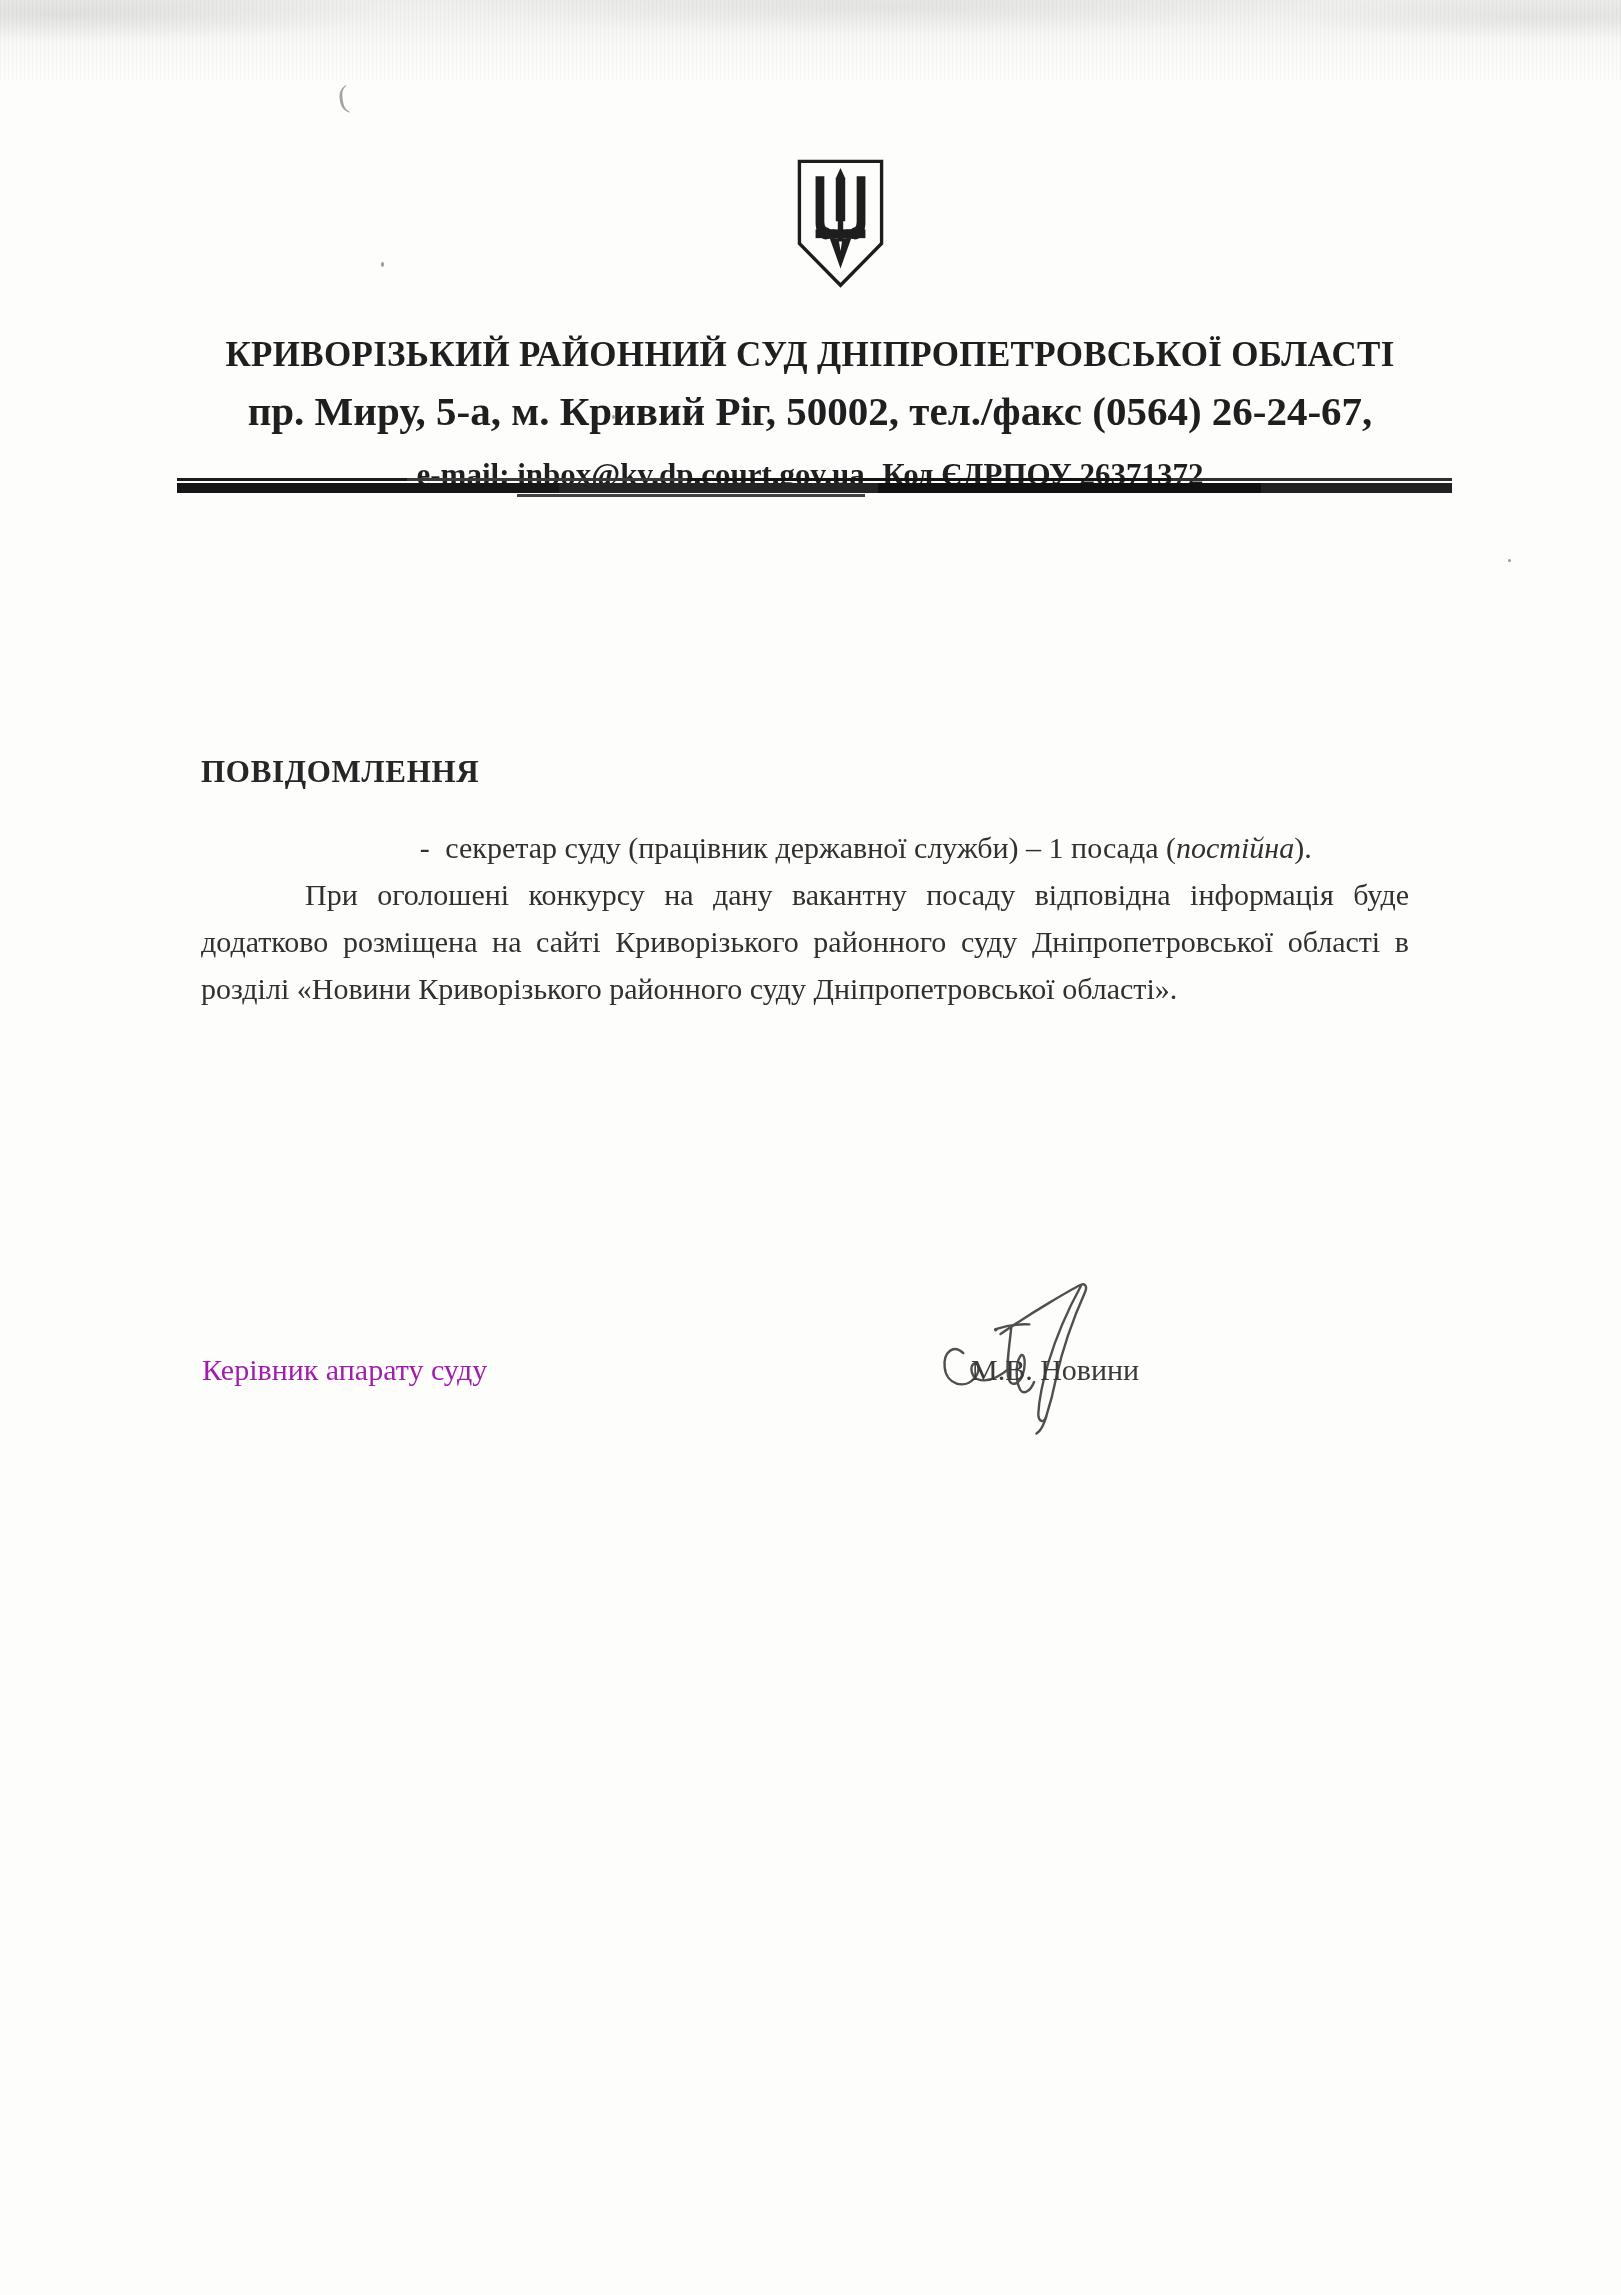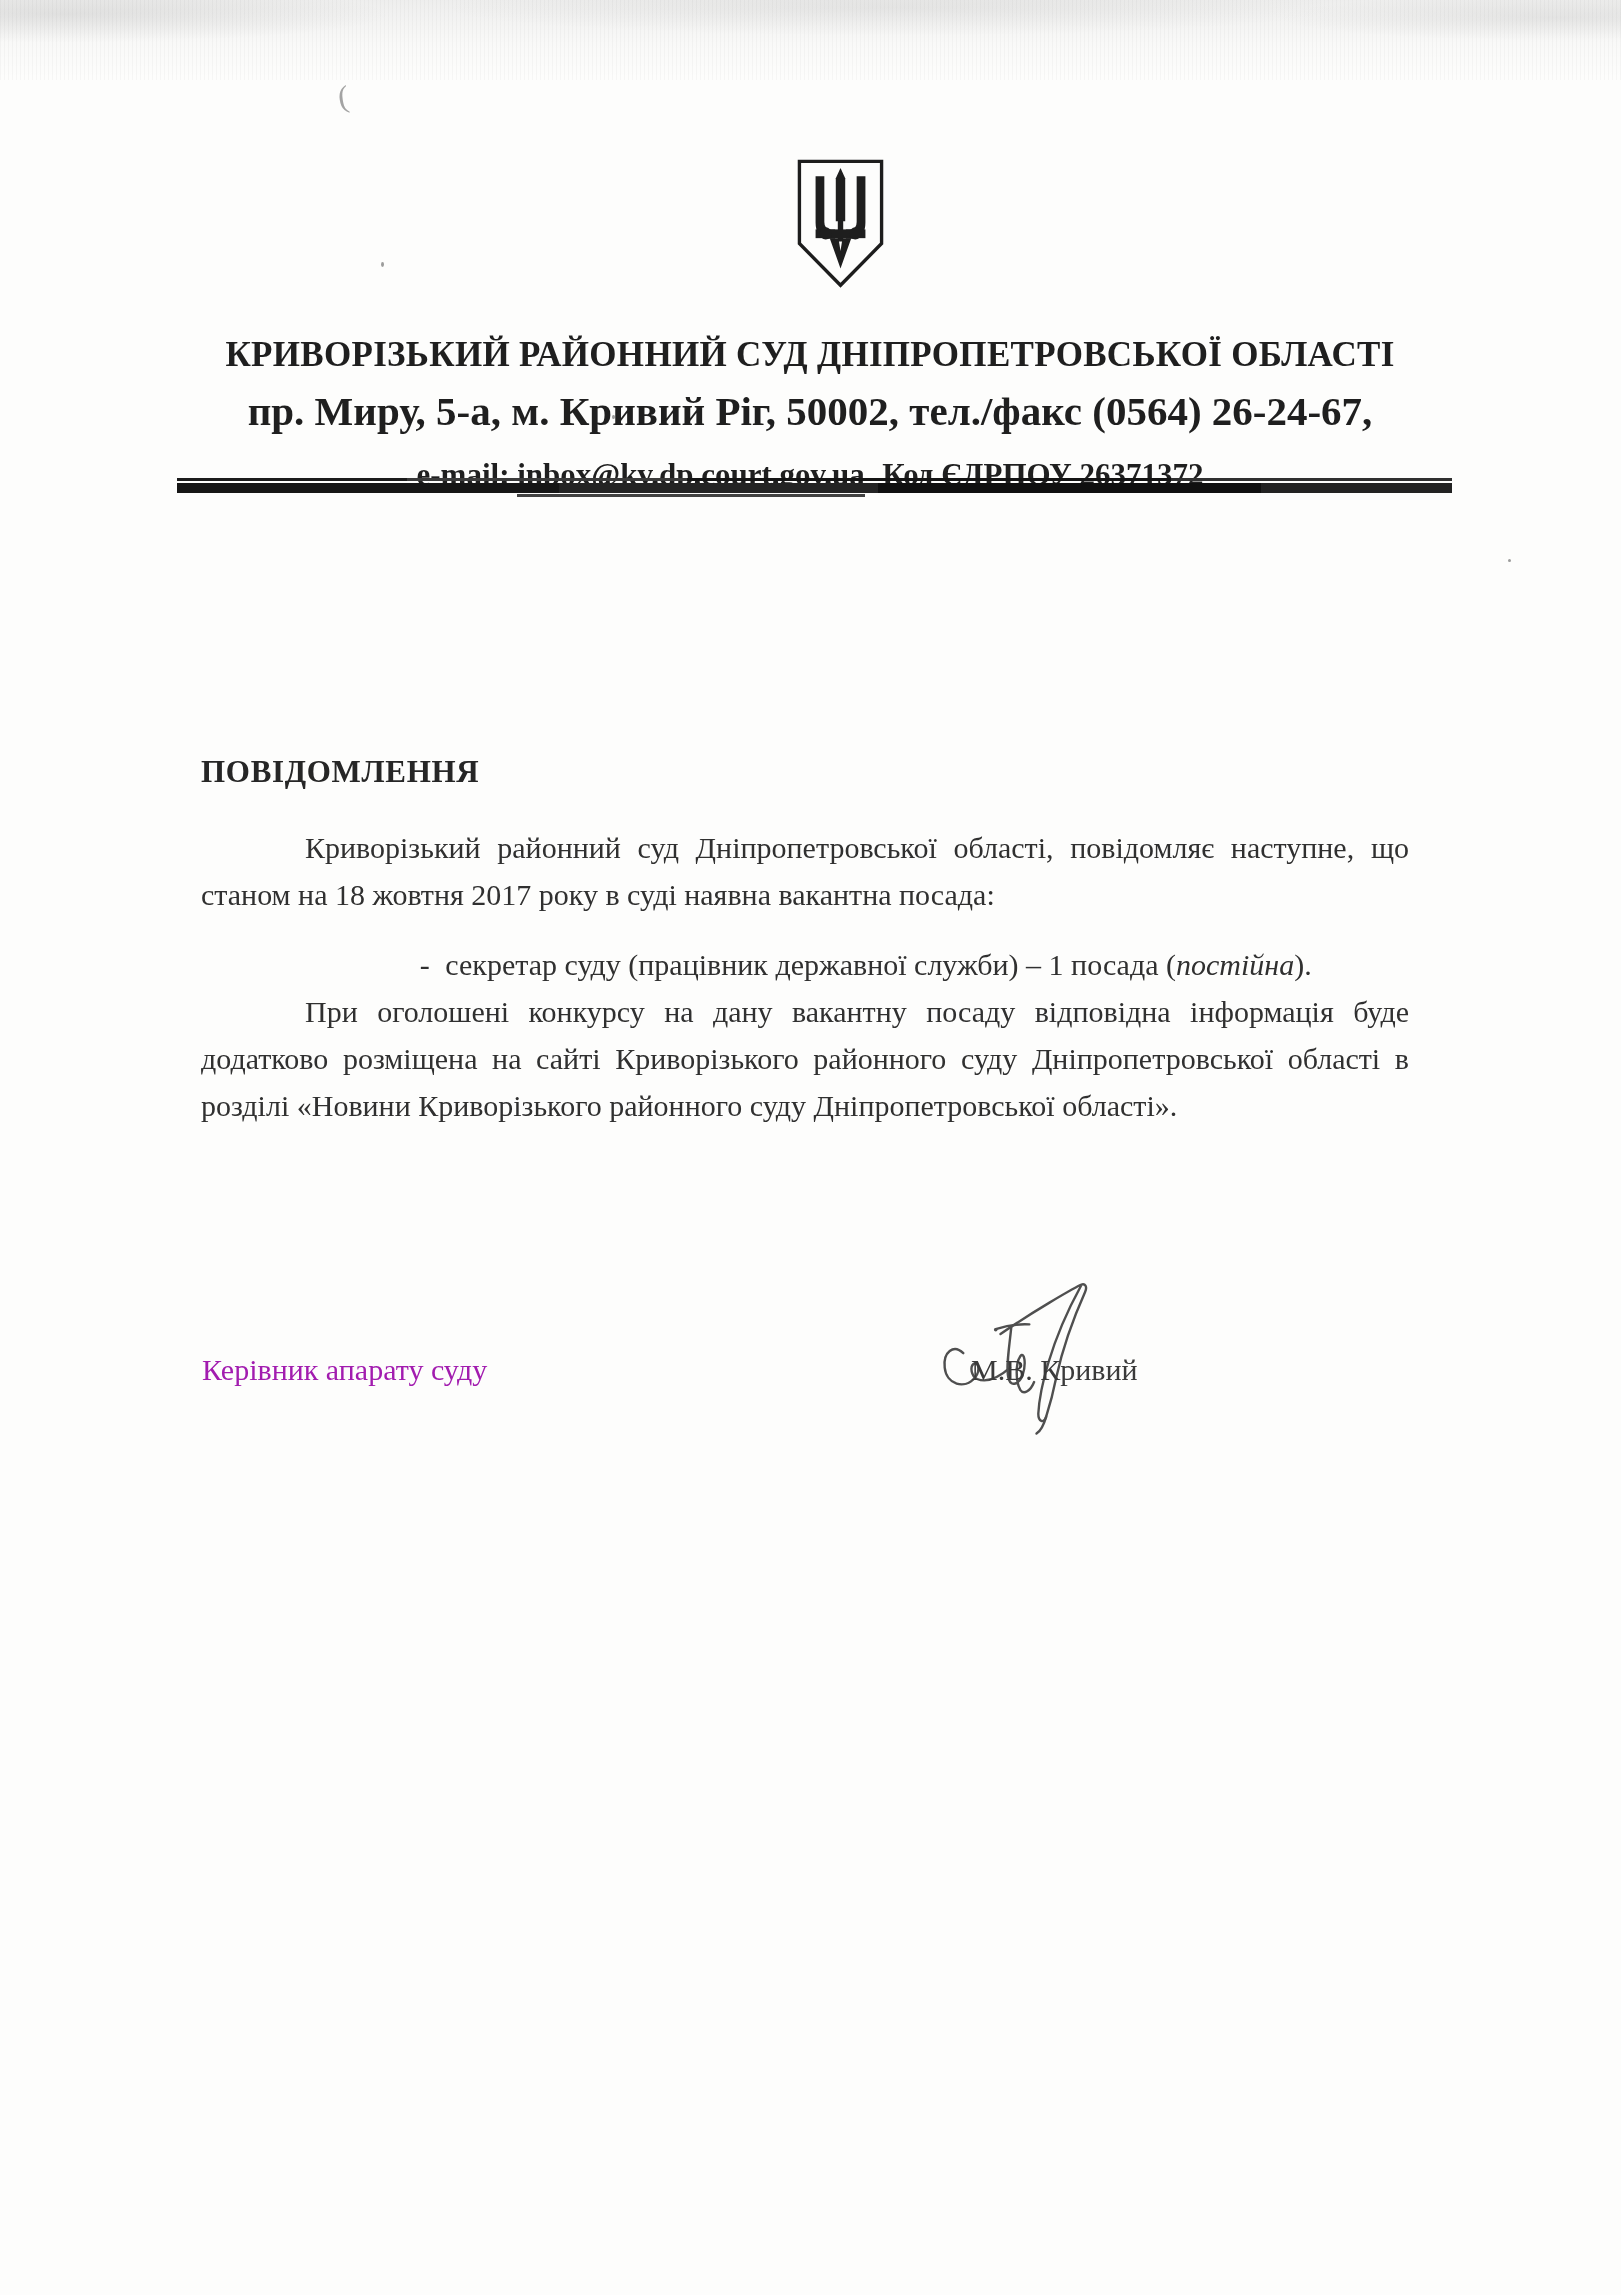--- a/index.html
+++ b/index.html
@@ -97,34 +97,33 @@
     <div class="mail-line"><span>e-mail: </span><span class="email">inbox@kv.dp.court.gov.ua</span><span class="edrpou">Код ЄДРПОУ 26371372</span></div>
   </div>
 
   <div class="rule">
     <div class="thin"></div>
     <div class="thick"></div>
   </div>
 
   <div class="doc-body">
     <h1 class="doc-title">ПОВІДОМЛЕННЯ</h1>
-    <p class="para-indent">Криворізький районний суд Дніпропетровської області, повідомляє наступне, що станом на 18 жовтня 2017 року в суді наявна вакантна посада:</p>
     <p class="vacancy-line"><span class="dash">-</span><span>секретар суду (працівник державної служби) – 1 посада (</span><span class="em">постійна</span><span>).</span></p>
     <p class="para-indent">При оголошені конкурсу на дану вакантну посаду відповідна інформація буде додатково розміщена на сайті Криворізького районного суду Дніпропетровської області в розділі «Новини Криворізького районного суду Дніпропетровської області».</p>
   </div>
 
   <div class="sig-role">Керівник апарату суду</div>
 
   <svg class="sig-scrawl" viewBox="0 0 260 290">
     <g fill="none" stroke="#4f4f4f" stroke-width="4" stroke-linecap="round">
       <path d="M38,152 C22,136 4,150 7,176 C10,204 40,214 58,192 C67,181 63,164 55,170 C49,175 51,190 61,195 C80,203 100,190 116,176"></path>
       <path d="M92,112 C110,106 130,103 148,104"></path>
       <path d="M118,108 C115,140 108,178 114,196 C118,208 131,204 137,188 C143,170 140,148 133,157 C125,168 125,200 133,213 C139,222 150,215 156,200"></path>
       <path d="M100,120 C155,82 218,46 234,38 C241,35 245,41 241,50 C224,88 204,142 193,192 C189,212 183,236 176,258 C172,270 163,266 163,253 C165,215 182,135 234,40"></path>
       <path d="M176,258 C172,272 166,282 160,286"></path>
       <circle cx="92" cy="113" r="3" fill="#4f4f4f" stroke="none"></circle>
     </g>
   </svg>
 
-  <div class="sig-name">М.В. Кривий</div>
+  <div class="sig-name">М.В. Новини</div>
 
 </div>
 
 
 </body></html>

